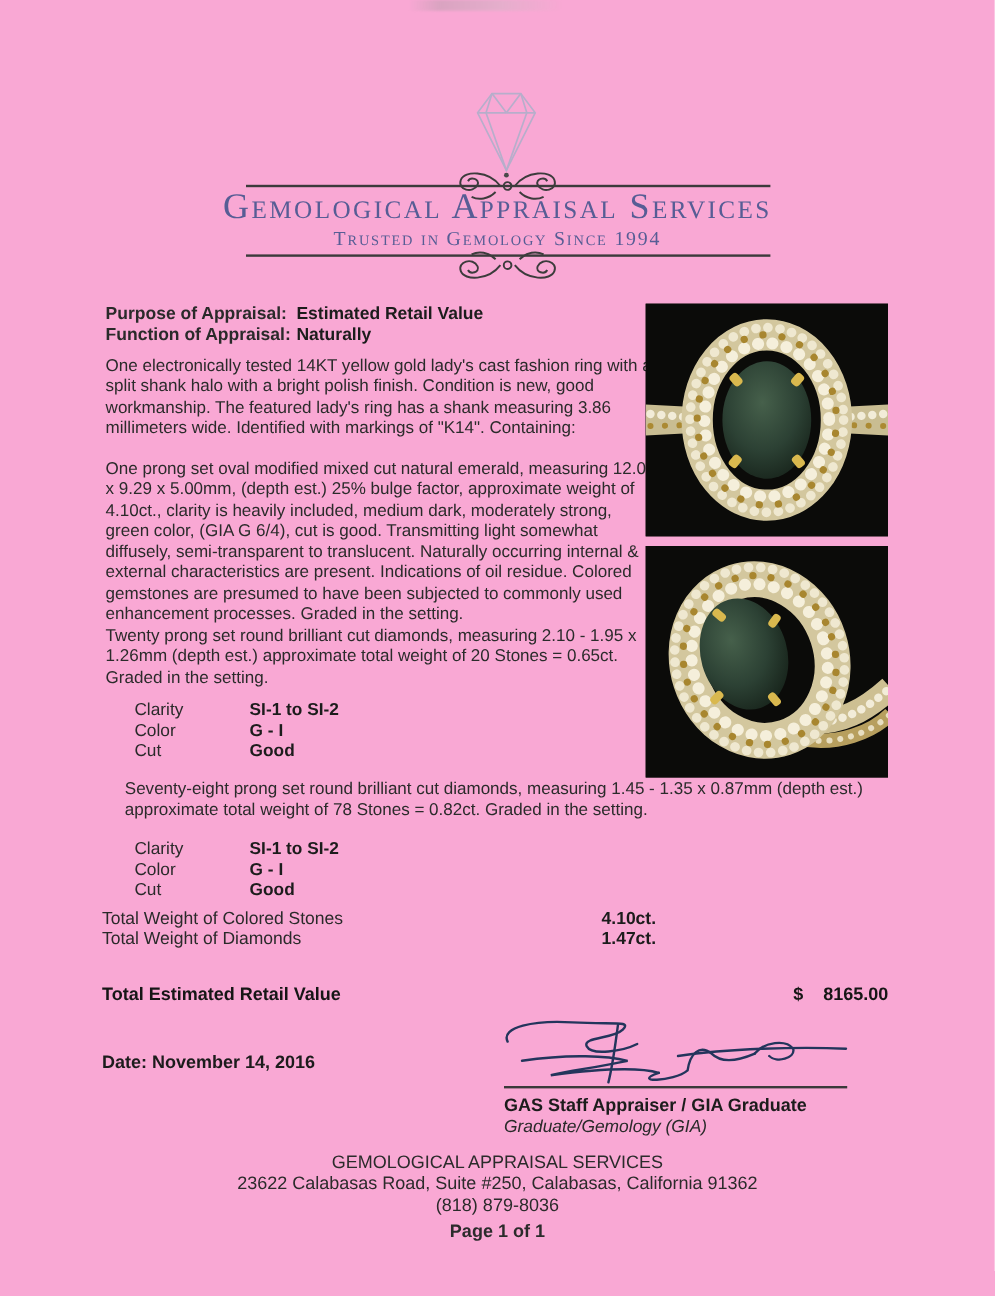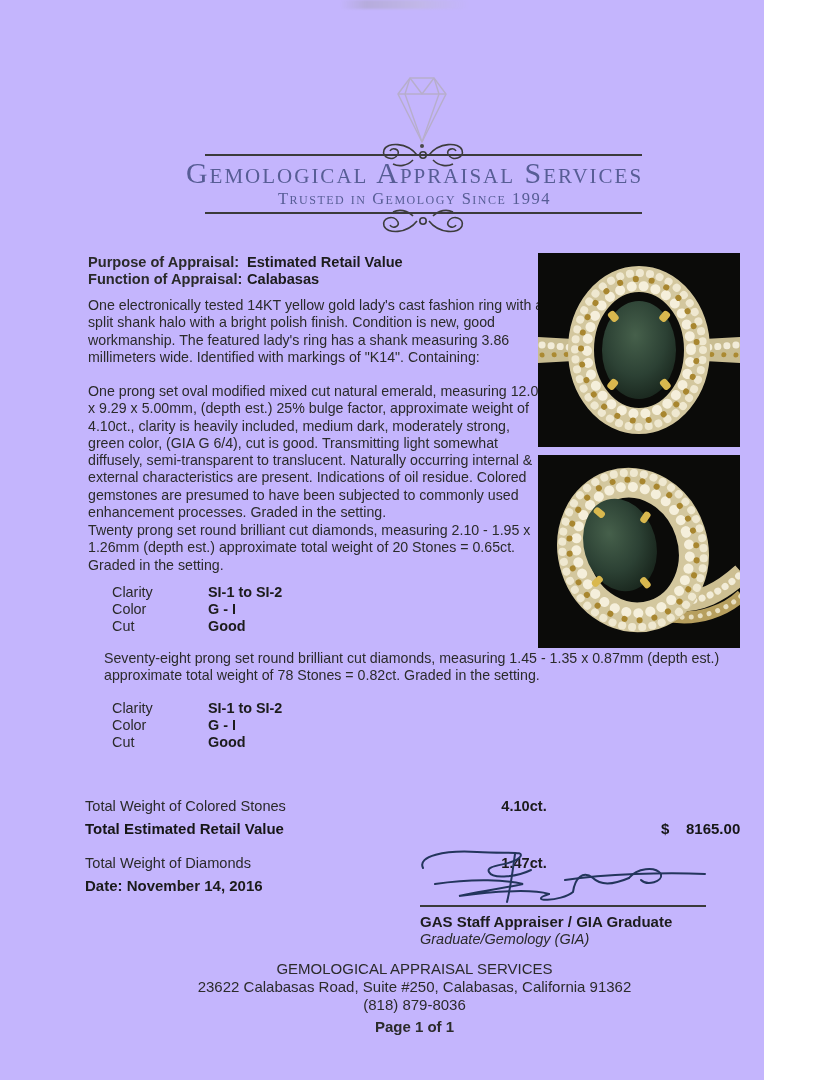--- a/index.html
+++ b/index.html
@@ -1,18 +1,18 @@
 <!DOCTYPE html>
 <html><head>
 <meta charset="utf-8">
 <style>
   * { margin:0; padding:0; box-sizing:border-box; }
   html,body { background:#ffffff; }
   .page {
-    position:relative; width:764px; height:1080px; background:#c4b5fd;
+    position:relative; width:829px; height:1080px; background:#f9a8d4;
     font-family:"Liberation Sans", sans-serif; color:#2a2a2a; overflow:hidden;
   }
   .abs { position:absolute; }
   .smudge {
     left:340px; top:0; width:130px; height:9px; opacity:.32;
     background:linear-gradient(90deg, transparent, #9a9a9a 20%, #bdbdbd 60%, transparent);
     filter:blur(1px);
   }
   
   .rule { height:2px; background:#3b3b3b; left:205px; width:437px; }
@@ -26,21 +26,21 @@
     font-family:"Liberation Serif", serif; font-variant:small-caps;
     font-size:16.5px; letter-spacing:1.5px; color:#575d95;
   }
   
   .para { font-size:14.2px; line-height:17.3px; color:#2b2b2b; }
   .meta-row { display:flex; font-size:14.6px; line-height:17px; }
   .meta-label { width:159px;font-weight:bold; }
   .bold { font-weight:bold; color:#1c1c1c; }
   .grade-table .row { display:flex; font-size:14.4px; line-height:17.2px; }
   .grade-table .lbl { width:96px; }
-  .tot-row { display:flex; font-size:14.6px; line-height:17.2px;margin-top:40px; }
+  .tot-row { display:flex; font-size:14.6px; line-height:17.2px; }
   .tot-lbl { width:393px; }
   .tot-val { width:92px; text-align:center; font-weight:bold; color:#1c1c1c; }
   .retail-label { font-size:15px; font-weight:bold; color:#161616; }
   .footer-line { left:0; width:829px; text-align:center; font-size:15px; color:#2b2b2b; }
   .sig-line { left:420px; top:905px; width:286px; height:2px; background:#3a3a3a; }
   .italic { font-style:italic; }
   .photo { background:#0b0b09; }
 </style>
 </head>
 <body>
@@ -88,21 +88,21 @@
     </g>
   </svg>
 
   <div class="abs" style="left:88px; top:254px;">
     <div class="meta-row">
       <span class="meta-label">Purpose of Appraisal:</span>
       <span class="bold">Estimated Retail Value</span>
     </div>
     <div class="meta-row">
       <span class="meta-label">Function of Appraisal:</span>
-      <span class="bold">Calabasas</span>
+      <span class="bold">Naturally</span>
     </div>
   </div>
 
   <div class="abs para" style="left:88px; top:297px; width:458px;">One electronically tested 14KT yellow gold lady's cast fashion ring with a split shank halo with a bright polish finish. Condition is new, good workmanship. The featured lady's ring has a shank measuring 3.86 millimeters wide. Identified with markings of "K14".  Containing:</div>
 
   <div class="abs para" style="left:88px; top:383px; width:462px;">One prong set oval modified mixed cut natural emerald, measuring 12.00 x 9.29 x 5.00mm, (depth est.) 25% bulge factor, approximate weight of 4.10ct., clarity is heavily included, medium dark, moderately strong, green color, (GIA G 6/4), cut is good. Transmitting light somewhat diffusely, semi-transparent to translucent. Naturally occurring internal &amp; external characteristics are present. Indications of oil residue. Colored gemstones are presumed to have been subjected to commonly used enhancement processes. Graded in the setting.</div>
 
   <div class="abs para" style="left:88px; top:522px; width:458px;">Twenty prong set round brilliant cut diamonds, measuring 2.10 - 1.95 x 1.26mm (depth est.) approximate total weight of 20 Stones = 0.65ct. Graded in the setting.</div>
 
   <div class="abs grade-table" style="left:112px; top:584px;">

